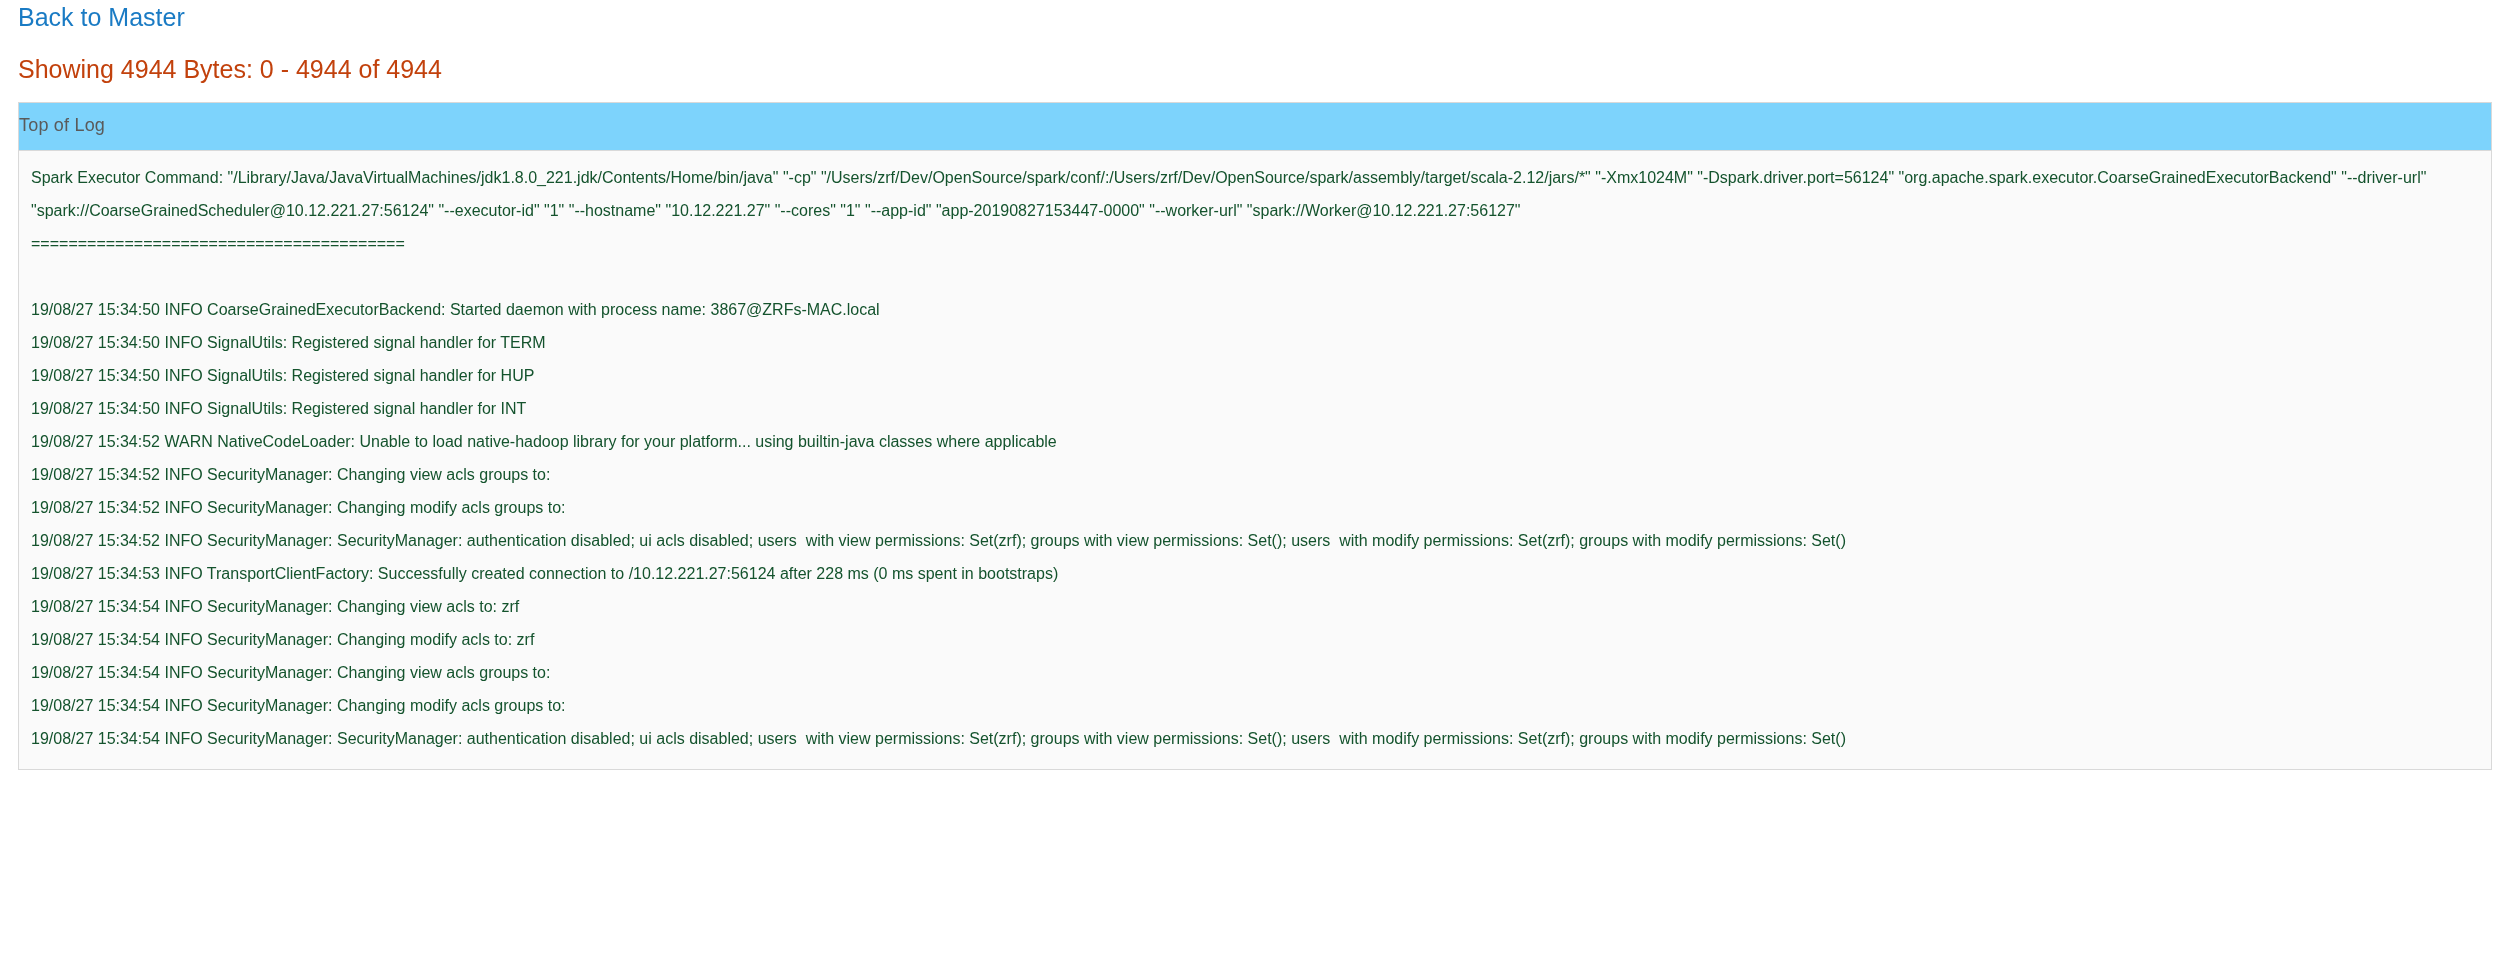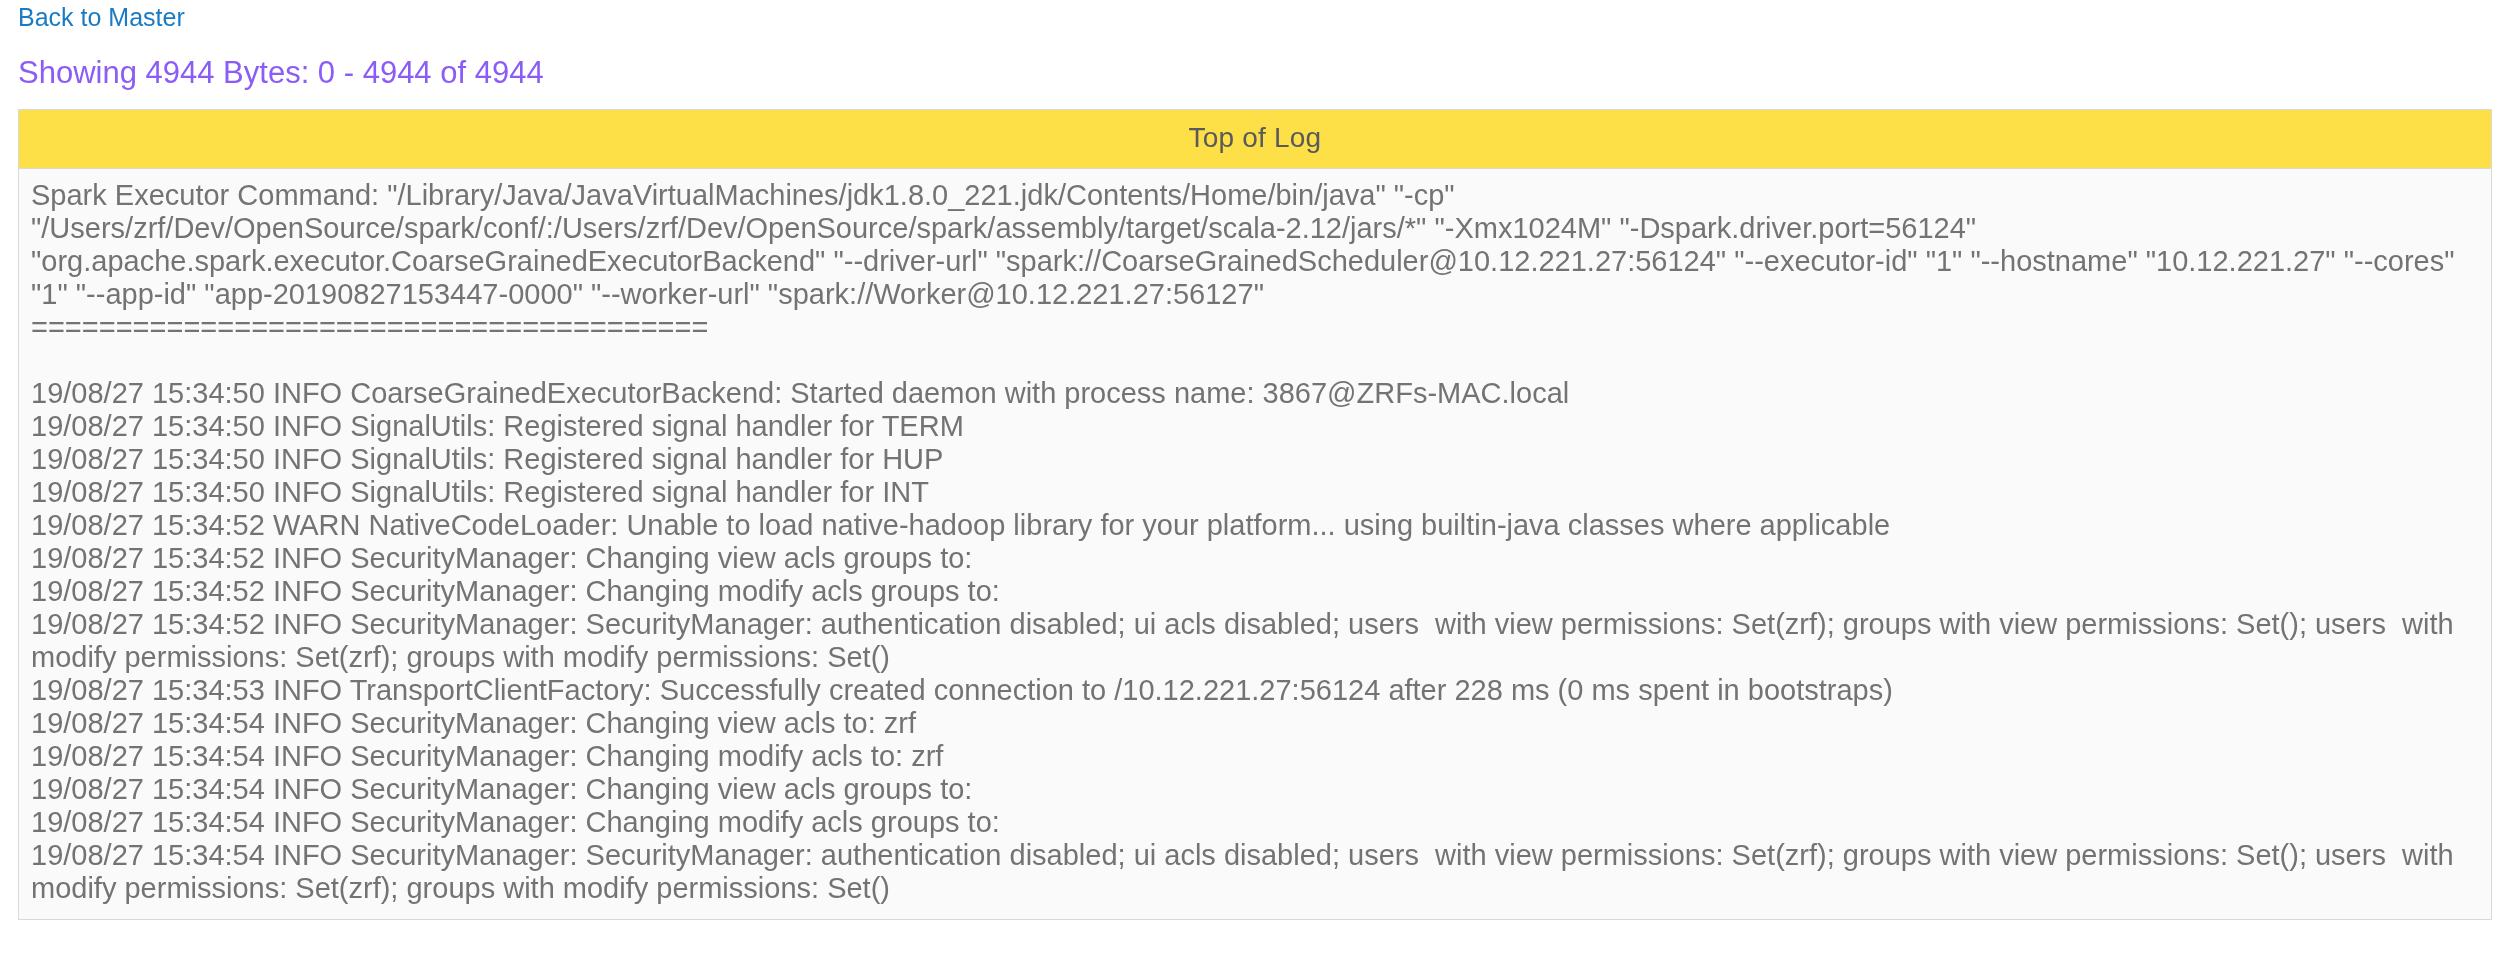--- a/index.html
+++ b/index.html
@@ -22,50 +22,49 @@
   .back-link {
     display: inline-block;
     margin: 2px 0 0 0;
     font-size: 25px;
     color: #1a7bc4;
     text-decoration: none;
     cursor: pointer;
     line-height: 1.2;
   }
   .showing-line {
-    font-size: 31px;
+    font-size: 25px;
     margin: 22px 0 18px 0;
-    color: #8b5cf6;
+    color: #c2410c;
     line-height: 1.2;
   }
   .log-panel {
     border: 1px solid #d9d9d9;
     background: #ffffff;
     width: 100%;
     box-sizing: border-box;
   }
   .log-header {
-    background: #fde047;
+    background: #7dd3fc;
     border-bottom: 1px solid #d9d9d9;
-    text-align: center;
-    font-size: 28px;
+    font-size: 18px;
     color: #5a5a5a;
     padding: 12px 0 14px 0;
     letter-spacing: 0.2px;
   }
   .log-body {
     background: #fafafa;
     padding: 10px 12px 14px 12px;
     box-sizing: border-box;
   }
   .log-line {
     font-family: "Liberation Sans", sans-serif;
-    font-size: 29px;
+    font-size: 16px;
     line-height: 33px;
-    color: #737373;
+    color: #14532d;
     white-space: pre-wrap;
     word-break: break-word;
   }
   .log-line.blank {
     height: 33px;
   }
 </style>
 </head>
 <body>
 

